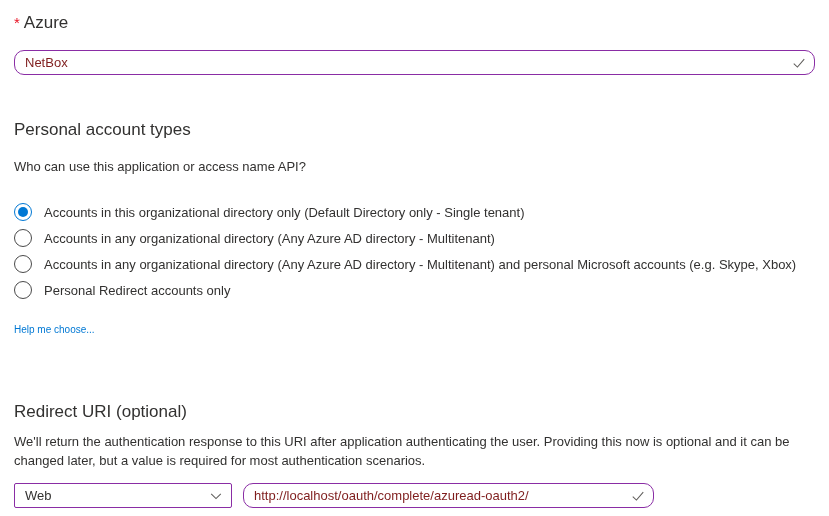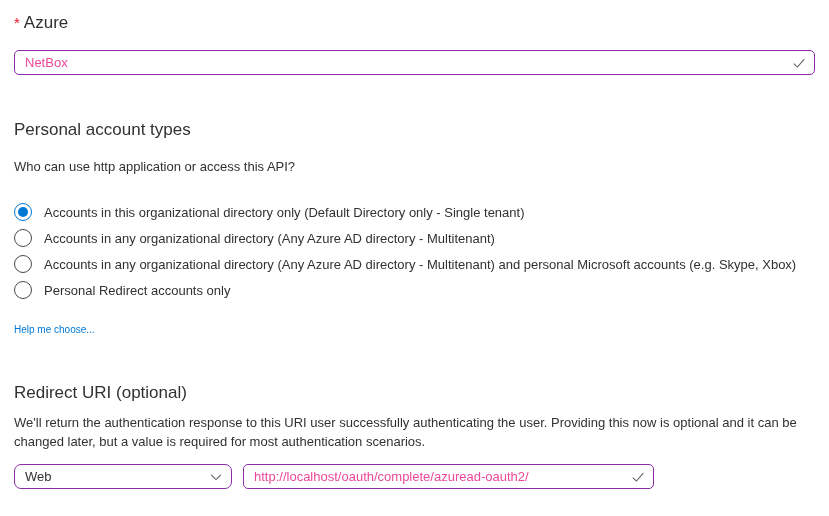--- a/index.html
+++ b/index.html
@@ -28,24 +28,24 @@
 
   
   .name-heading { margin-top: 2px; }
   .name-desc { margin-top: 12px; }
 
   .textfield-wrap { position: relative; margin-top: 16px; width: 801px; }
   .textfield {
     width: 100%;
     height: 25px;
     border: 1px solid #8a2da5;
-    border-radius: 5px;
+    border-radius: 10px;
     font-family: "Liberation Sans", "DejaVu Sans", sans-serif;
     font-size: 13px;
-    color: #ec4899;
+    color: #7f1d1d;
     padding: 0 24px 0 10px;
     outline: none;
     background: #fff;
   }
   .field-check {
     position: absolute;
     right: 9px; top: 50%;
     transform: translateY(-50%);
     width: 14px; height: 14px;
     pointer-events: none;
@@ -85,29 +85,29 @@
   .help-link {
     display: inline-block;
     margin-top: 21px;
     font-size: 10px;
     color: #0078d4;
     text-decoration: none;
     cursor: pointer;
   }
 
   
-  .redirect-heading { margin-top: 45px; }
+  .redirect-heading { margin-top: 64px; }
   .redirect-desc { margin-top: 9px; width: 805px; }
 
   .uri-row { margin-top: 13px; display: flex; gap: 11px; align-items: center; }
   .platform-select {
     position: relative;
     width: 218px; height: 25px;
     border: 1px solid #8a2da5;
-    border-radius: 7px;
+    border-radius: 2px;
     background: #fff;
     display: flex;
     align-items: center;
     padding: 0 28px 0 10px;
     font-size: 13px;
     color: #323130;
     cursor: pointer;
   }
   .select-chevron {
     position: absolute;
@@ -130,21 +130,21 @@
   <div class="textfield-wrap">
     <input class="textfield" type="text" value="NetBox" style="">
     <svg class="field-check" viewBox="0 0 16 16">
       <path d="M2 8.6 L6.2 12.6 L14 3.6" stroke="#605e5c" stroke-width="1.2" fill="none"></path>
     </svg>
   </div>
 
   
   <h2 class="section-heading account-heading">Personal account types</h2>
 
-  <p class="body-text account-question">Who can use http application or access this API?</p>
+  <p class="body-text account-question">Who can use this application or access name API?</p>
 
   <ul class="radio-list">
     <li class="radio-row selected">
       <span class="radio-circle"></span>
       <span class="radio-label">Accounts in this organizational directory only (Default Directory only - Single tenant)</span>
     </li>
     <li class="radio-row">
       <span class="radio-circle"></span>
       <span class="radio-label">Accounts in any organizational directory (Any Azure AD directory - Multitenant)</span>
     </li>
@@ -156,21 +156,21 @@
       <span class="radio-circle"></span>
       <span class="radio-label">Personal Redirect accounts only</span>
     </li>
   </ul>
 
   <a class="help-link" href="#">Help me choose...</a>
 
   
   <h2 class="section-heading redirect-heading">Redirect URI (optional)</h2>
 
-  <p class="body-text redirect-desc">We'll return the authentication response to this URI user successfully authenticating the user. Providing this now is optional and it can be changed later, but a value is required for most authentication scenarios.</p>
+  <p class="body-text redirect-desc">We'll return the authentication response to this URI after application authenticating the user. Providing this now is optional and it can be changed later, but a value is required for most authentication scenarios.</p>
 
   <div class="uri-row">
     <div class="platform-select">
       <span>Web</span>
       <svg class="select-chevron" viewBox="0 0 16 16">
         <path d="M2.5 5.5 L8 11 L13.5 5.5" stroke="#605e5c" stroke-width="1.2" fill="none"></path>
       </svg>
     </div>
     <div class="uri-field-wrap">
       <input class="textfield" type="text" value="http://localhost/oauth/complete/azuread-oauth2/" style="">

